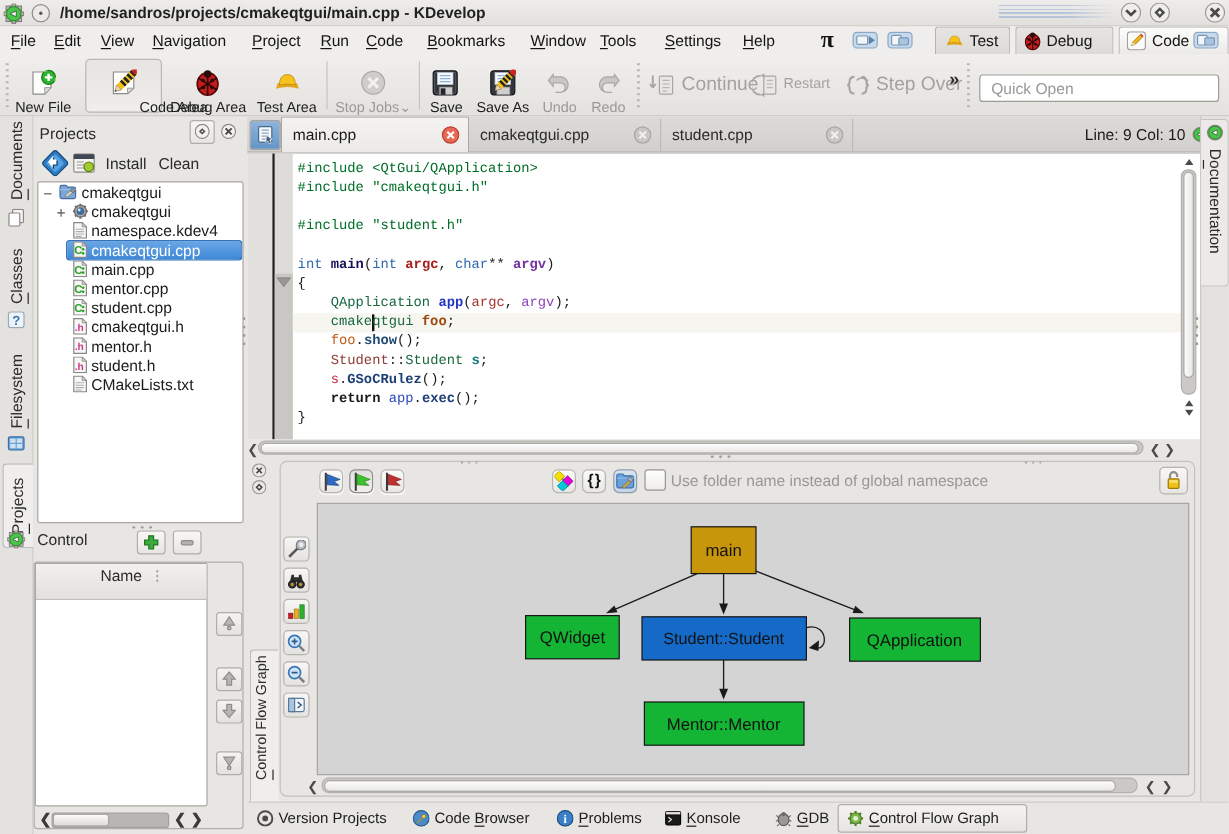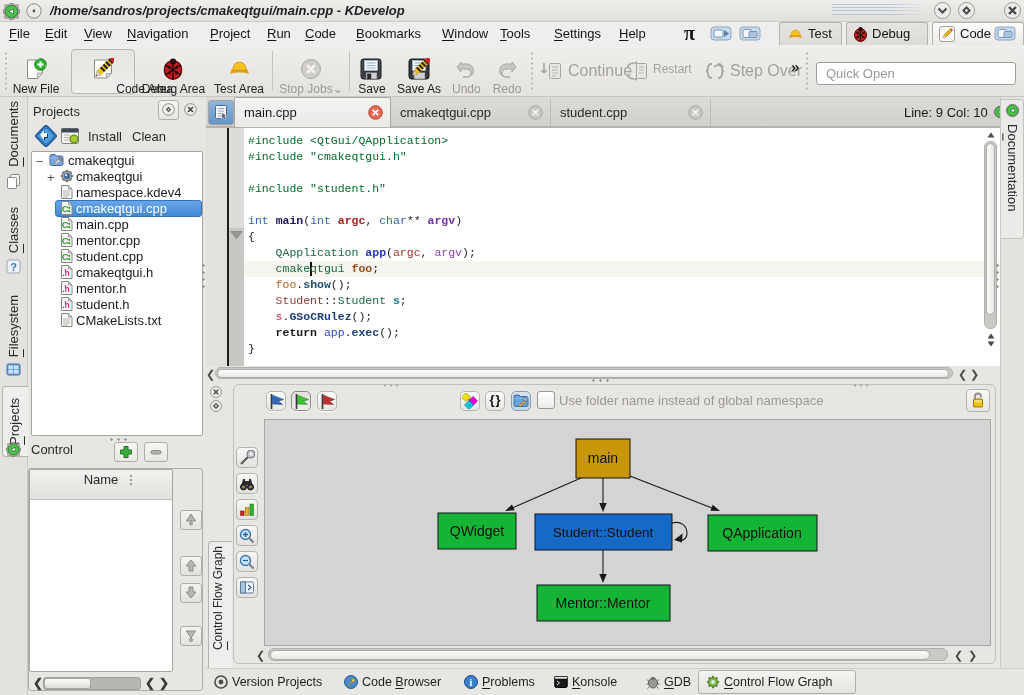--- a/index.html
+++ b/index.html
@@ -28,21 +28,21 @@
         <rect x="12" y="12" width="3" height="3"></rect>
     </g>
     <circle cx="8.5" cy="8.5" r="6" fill="#47c647"></circle>
     <circle cx="8.5" cy="8.5" r="6" fill="none" stroke="#1c7a1c" stroke-width="0.7"></circle>
     <path d="M5.5 8.5 l5-2.4 v4.8 z" fill="#ffffff" stroke="#333" stroke-width="0.6"></path>
   </svg>
   <svg class="abs" style="left:26px;top:3px" width="16" height="16" viewBox="0 0 16 16">
     <circle cx="8" cy="8" r="7.2" fill="#eceae7" stroke="#8e8c89"></circle>
     <circle cx="8" cy="8" r="1.4" fill="#555"></circle>
   </svg>
-  <div class="abs" style="left:50px;top:3px;font-weight:bold;font-size:13px;color:#1f1f1f;font-style:italic;">/home/sandros/projects/cmakeqtgui/main.cpp - KDevelop</div>
+  <div class="abs" style="left:50px;top:3px;font-weight:bold;font-size:13px;color:#1f1f1f;">/home/sandros/projects/cmakeqtgui/main.cpp - KDevelop</div>
   <div class="abs" style="left:832px;top:4px;width:96px;height:13px;background:repeating-linear-gradient(180deg, rgba(150,175,210,0.6) 0 1px, transparent 1px 3.2px);-webkit-mask-image:linear-gradient(90deg,#000 60%,transparent);mask-image:linear-gradient(90deg,#000 60%,transparent);"></div>
 
   <svg class="abs" style="left:934px;top:2px" width="17" height="17" viewBox="0 0 17 17">
       <circle cx="8.5" cy="8.5" r="8" fill="#eeedeb" stroke="#9a9895"></circle>
       <path d="M4.5 6.5 L8.5 10.5 L12.5 6.5" fill="none" stroke="#4a4a48" stroke-width="2.2"></path>
     </svg>
   <svg class="abs" style="left:958px;top:2px" width="17" height="17" viewBox="0 0 17 17">
       <circle cx="8.5" cy="8.5" r="8" fill="#eeedeb" stroke="#9a9895"></circle>
       <rect x="5.3" y="5.3" width="6.4" height="6.4" fill="#4a4a48" transform="rotate(45 8.5 8.5)"></rect>
       <rect x="7.3" y="7.3" width="2.4" height="2.4" fill="#eeedeb" transform="rotate(45 8.5 8.5)"></rect>

